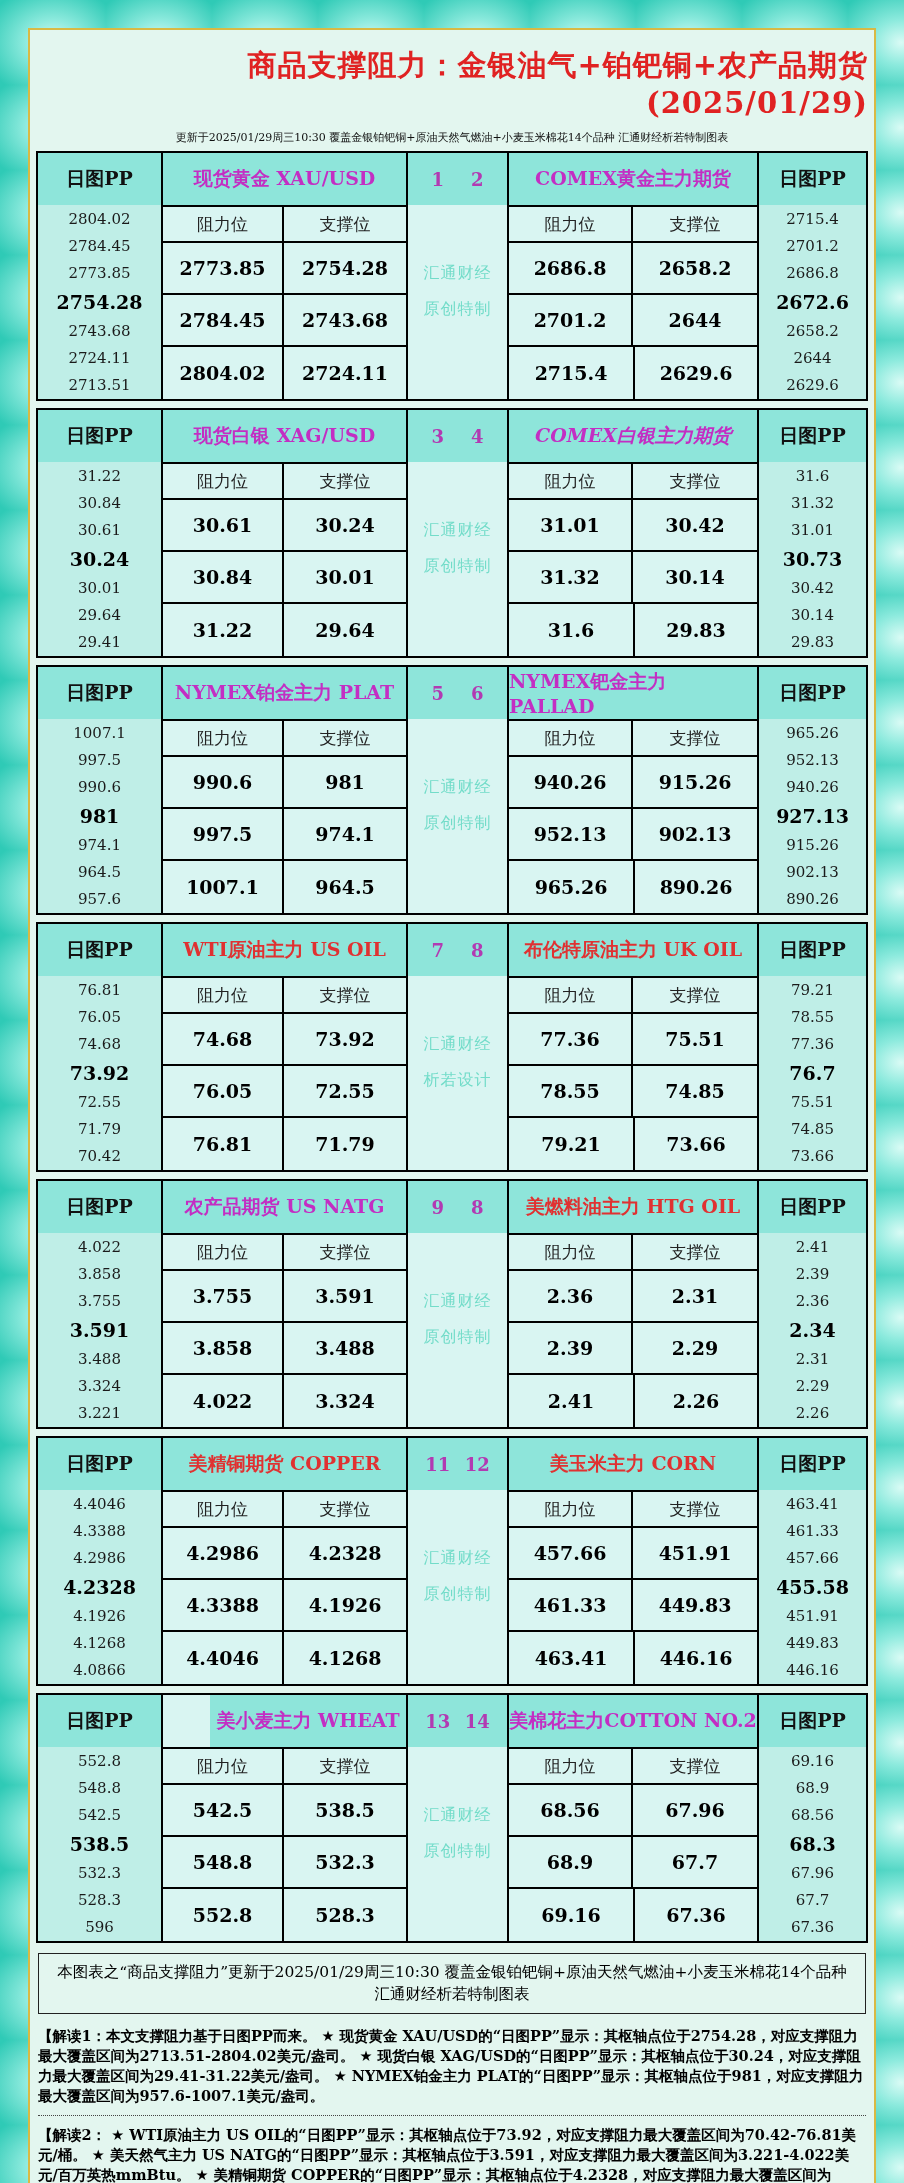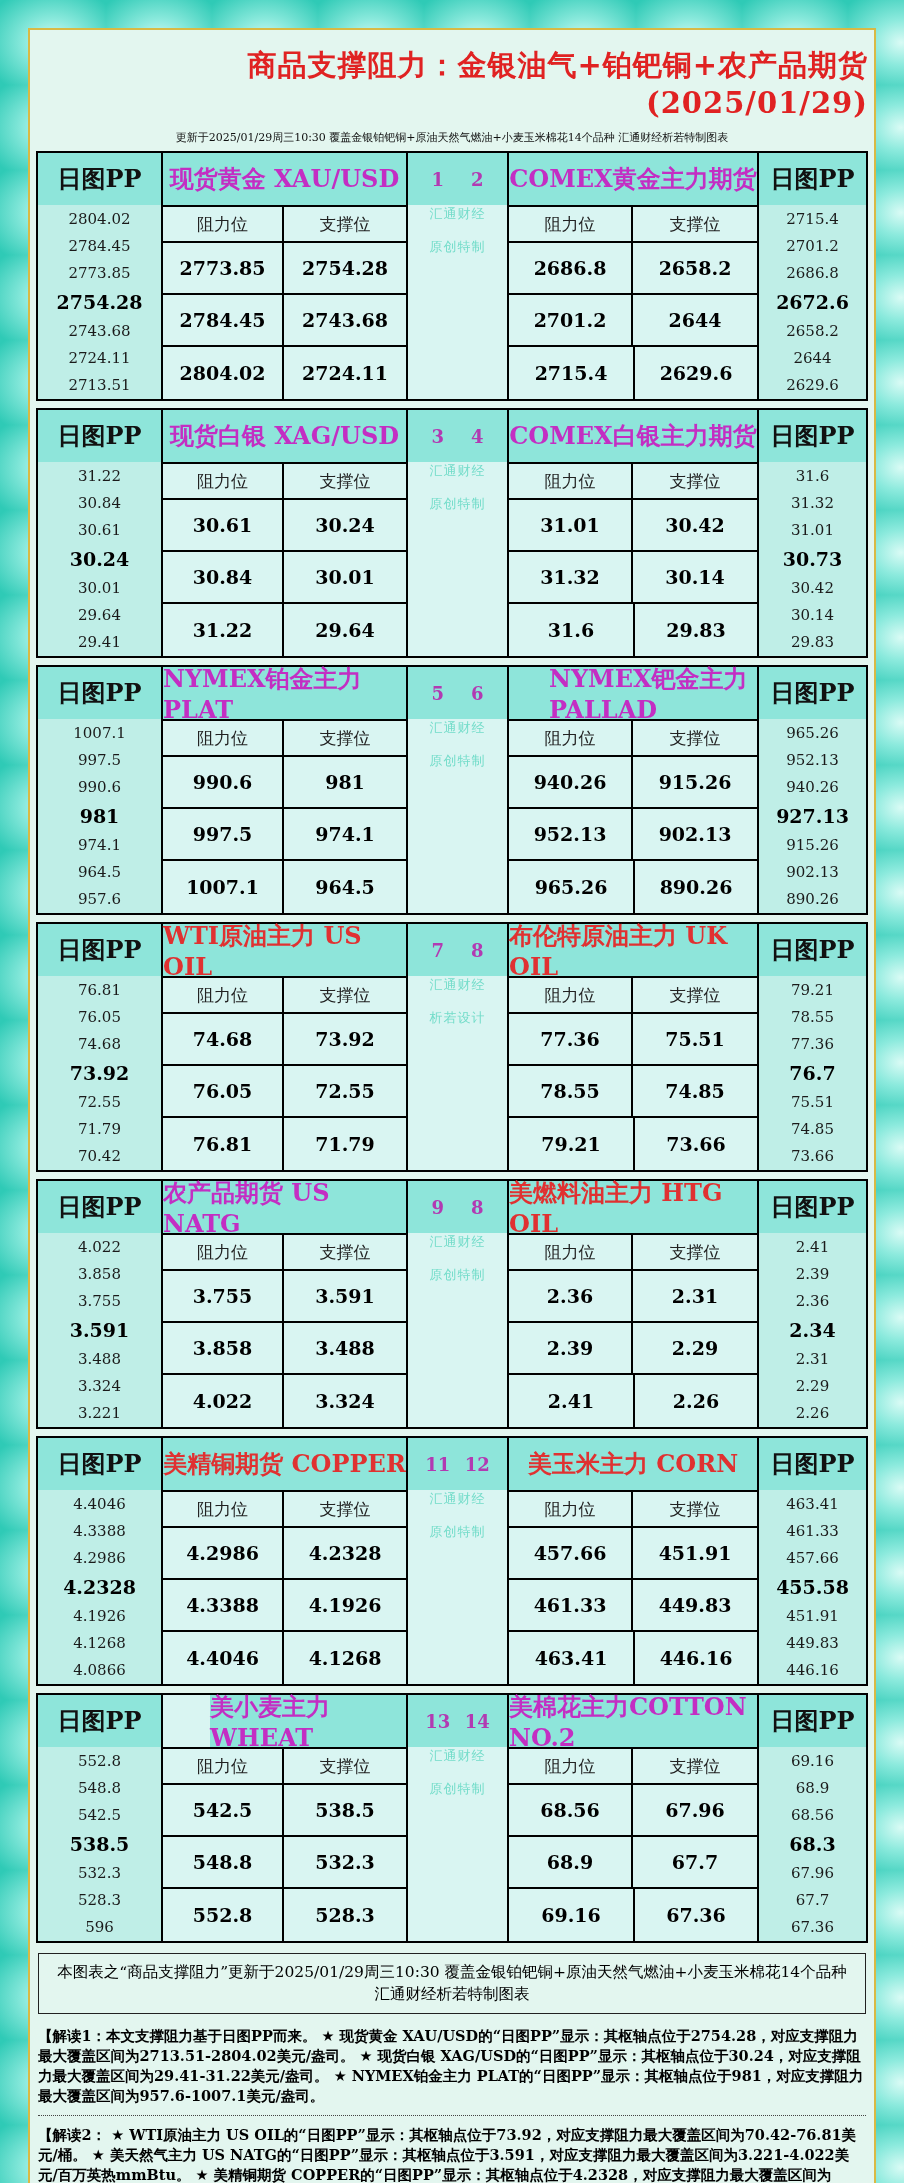--- a/index.html
+++ b/index.html
@@ -26,21 +26,21 @@
   .blocks { padding:0 6px; }
   .block {
     display:grid;
     grid-template-columns:125px 121px 122px 103px 124px 124px 1fr;
     grid-template-rows:52px 38px 52px 52px 52px;
     border:2px solid #000;
     background:#d9f5f2;
     margin-bottom:7px;
   }
   .band { background:#8ee5da; display:flex; align-items:center; justify-content:center;
-          font-weight:bold; font-size:24px; }
+          font-weight:bold; font-size:19px; }
   .ppl { grid-column:1; grid-row:1; color:#111; border-right:2px solid #000; }
   .title-l { grid-column:2/4; grid-row:1; }
   .mid-top { grid-column:4; grid-row:1; border-left:2px solid #000; border-right:2px solid #000;
              justify-content:space-around; color:#b23ab2; font-size:18px; padding:0 10px; }
   .title-r { grid-column:5/7; grid-row:1; }
   .ppr { grid-column:7; grid-row:1; color:#111; border-left:2px solid #000; }
 
   .ppvals { display:flex; flex-direction:column; justify-content:space-around;
             align-items:center; background:#bfeee7; font-size:15px; color:#1a1a1a; }
   .c1 { grid-column:1; grid-row:2/6; border-right:2px solid #000; }
@@ -62,23 +62,23 @@
   .l20{grid-column:2;grid-row:5;border-right:2px solid #000;}
   .l21{grid-column:3;grid-row:5;}
   .r00{grid-column:5;grid-row:3;border-right:2px solid #000;border-bottom:2px solid #000;}
   .r01{grid-column:6;grid-row:3;border-bottom:2px solid #000;}
   .r10{grid-column:5;grid-row:4;border-right:2px solid #000;border-bottom:2px solid #000;}
   .r11{grid-column:6;grid-row:4;border-bottom:2px solid #000;}
   .r20{grid-column:5;grid-row:5;}
   .r21{grid-column:6;grid-row:5;border-left:2px solid #000;}
   .r20{border-right:0;}
   .midbody { grid-column:4; grid-row:2/6; border-left:2px solid #000; border-right:2px solid #000;
-             display:flex; flex-direction:column; justify-content:flex-start; align-items:center;
+             display:flex; flex-direction:column; justify-content:center; align-items:center;
              padding-bottom:22px; gap:15px; background:#d9f5f2;
-             color:#72dcc9; font-size:13px; letter-spacing:1px; }
+             color:#72dcc9; font-size:16px; letter-spacing:1px; }
 
   .summary {
     margin:10px 8px 0 8px; border:1px solid #222; padding:7px 10px;
     font-size:15.5px; color:#000; text-align:center; line-height:1.45; background:#e3f6ef;
   }
   .notes { margin:10px 8px 0 8px; color:#000; font-size:14.5px; font-weight:bold; line-height:1.38; }
   .note { padding:2px 0; }
   .dotted-divider { border-top:1px dotted #444; margin:7px 0; height:0; }
 </style>
 </head>
@@ -143,21 +143,21 @@
     </div>
   </section>
 
   <section class="block">
     <div class="band ppl">日图PP</div>
     <div class="band title-l" style="color: rgb(195, 46, 195);">现货白银 XAG/USD</div>
     <div class="band mid-top">
       <span>3</span>
       <span>4</span>
     </div>
-    <div class="band title-r" style="color: rgb(195, 46, 195);">COMEX白银主力期货</div>
+    <div class="band title-r" style="color: rgb(195, 46, 195); font-style: italic;">COMEX白银主力期货</div>
     <div class="band ppr">日图PP</div>
 
     <div class="ppvals c1">
       <span class="pv">31.22</span>
       <span class="pv">30.84</span>
       <span class="pv">30.61</span>
       <span class="pv pivot">30.24</span>
       <span class="pv">30.01</span>
       <span class="pv">29.64</span>
       <span class="pv">29.41</span>
@@ -197,21 +197,21 @@
     </div>
   </section>
 
   <section class="block">
     <div class="band ppl">日图PP</div>
     <div class="band title-l" style="color: rgb(195, 46, 195);">NYMEX铂金主力 PLAT</div>
     <div class="band mid-top">
       <span>5</span>
       <span>6</span>
     </div>
-    <div class="band title-r" style="color: rgb(195, 46, 195); padding-left: 40px;">NYMEX钯金主力 PALLAD</div>
+    <div class="band title-r" style="color: rgb(195, 46, 195);">NYMEX钯金主力 PALLAD</div>
     <div class="band ppr">日图PP</div>
 
     <div class="ppvals c1">
       <span class="pv">1007.1</span>
       <span class="pv">997.5</span>
       <span class="pv">990.6</span>
       <span class="pv pivot">981</span>
       <span class="pv">974.1</span>
       <span class="pv">964.5</span>
       <span class="pv">957.6</span>

